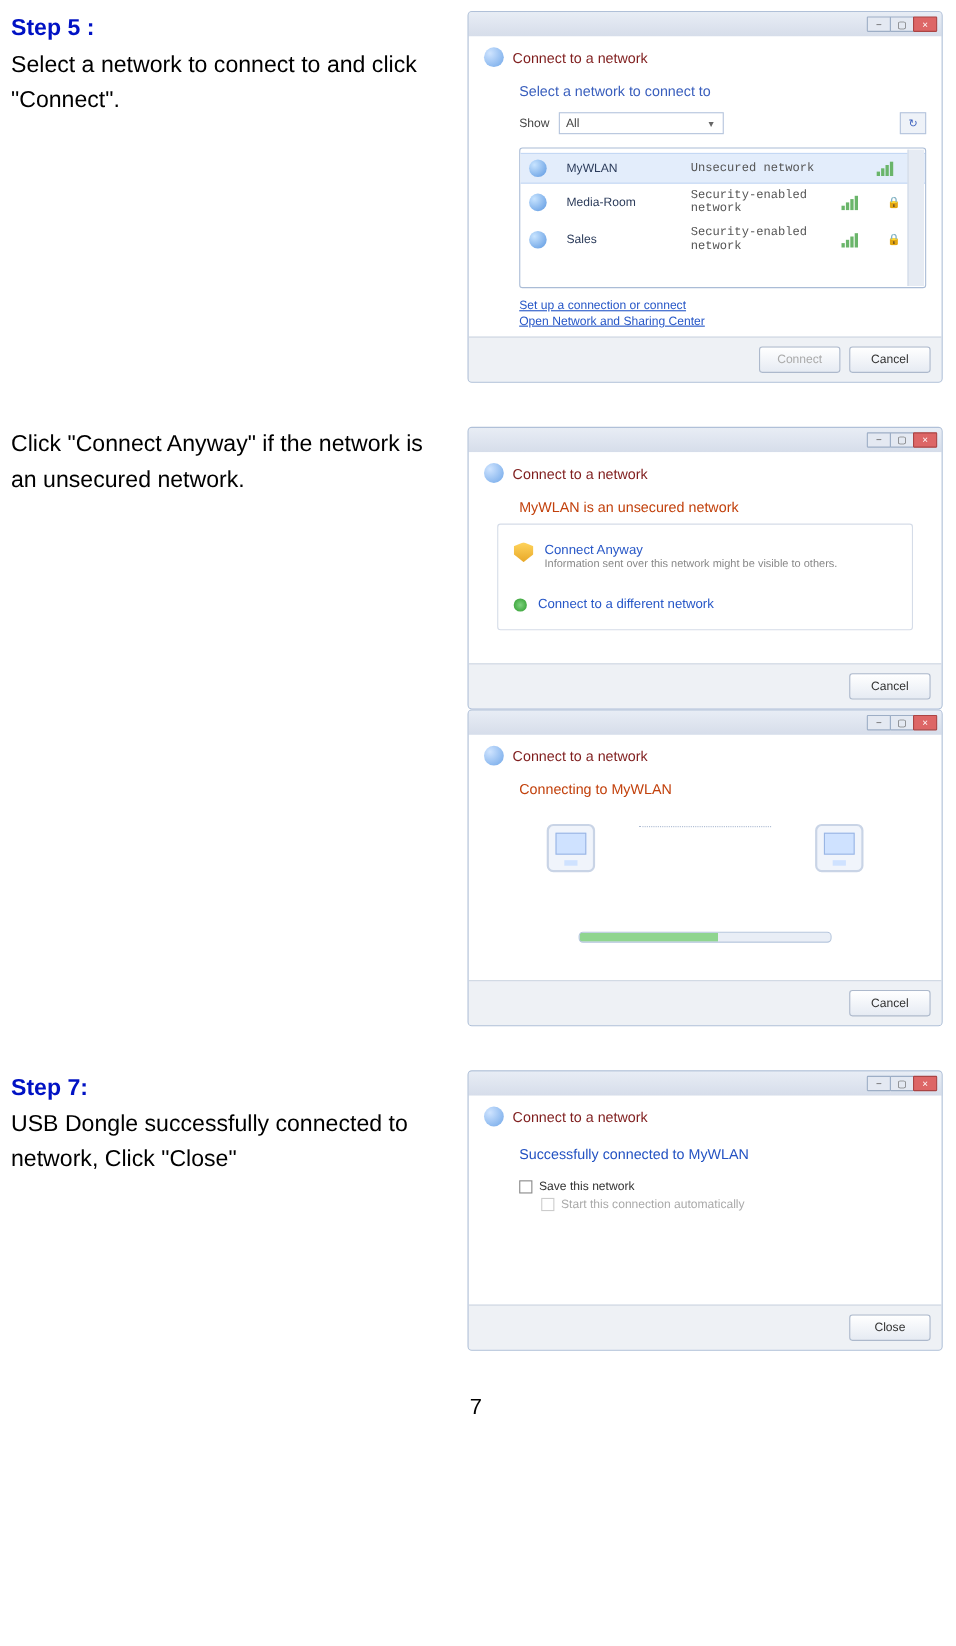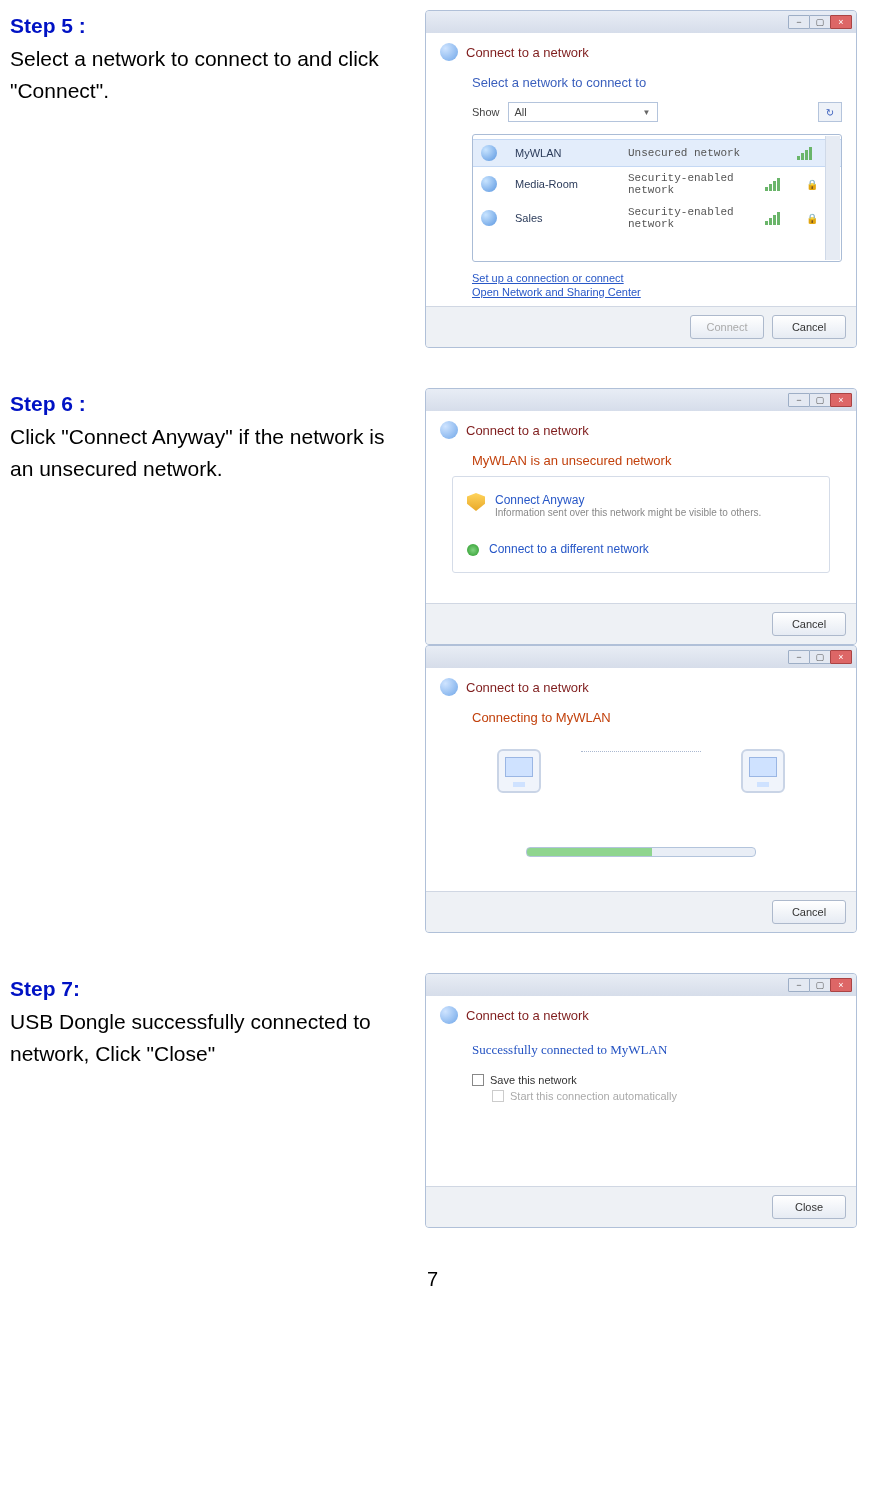--- a/index.html
+++ b/index.html
@@ -44,21 +44,21 @@
     .panrow .title { color:#2757c7; font-size:12px; }
     .panrow .sub2 { color:#888; font-size:10px; }
     .greendash { width:12px; height:12px; border-radius:50%; background:radial-gradient(circle,#7fd27f,#2a9a2a); flex-shrink:0; margin-top:2px; }
     .connecting { padding:4px 0 4px 46px; color:#c2410c; font-size:13px; }
     .progresswrap { display:flex; align-items:center; justify-content:center; gap:40px; padding:20px 0 40px 0; }
     .peer { width:44px; height:44px; border:2px solid #c9d4e6; border-radius:6px; background:#f0f4fb; position:relative; }
     .peer::before { content:""; position:absolute; left:6px; top:6px; right:6px; bottom:14px; background:#cfe2ff; border:1px solid #9ab6e4; }
     .peer::after { content:""; position:absolute; left:14px; right:14px; bottom:4px; height:5px; background:#cfe2ff; }
     .pline { width:120px; border-top:1px dotted #aab8d0; position:relative; top:-20px; }
     .pbar { width:230px; height:10px; border:1px solid #b3c4dc; border-radius:4px; background:linear-gradient(90deg,#8fd58f 0%,#8fd58f 55%,#e9eef6 55%,#e9eef6 100%); margin:14px auto 26px auto; }
-    .success { color:#2352c2; font-size:13px; padding:8px 0 10px 46px;font-family:Liberation Serif, serif; }
+    .success { color:#2352c2; font-size:13px; padding:8px 0 10px 46px; }
     .savebox { margin:6px 0 0 46px; display:flex; gap:6px; font-size:11px; color:#333; }
     .chk { width:12px; height:12px; border:1px solid #888; background:#fff; }
     .savebox.dim { color:#aaa; margin-left:66px; margin-top:4px; }
     .bodypane.tall { min-height:190px; }
     .pagenum { text-align:center; font-size:20px; color:#000; margin-top:26px; }
   </style>
 </head>
 <body>
 
 <div class="page">
@@ -134,21 +134,20 @@
         <div class="btnbar">
           <div class="btn disabled">Connect</div>
           <div class="btn">Cancel</div>
         </div>
       </div>
     </div>
   </div>
 
   <div class="row">
     <div class="textcol">
-      <div class="step-title">Step 6 :</div>
       <div>Click "Connect Anyway" if the network is an unsecured network.</div>
     </div>
     <div class="imgcol">
       <div class="win" style="margin-bottom:0;">
         <div class="titlebar">
           <div class="winbtns">
             <div class="winbtn">−</div>
             <div class="winbtn">▢</div>
             <div class="winbtn close">×</div>
           </div>

